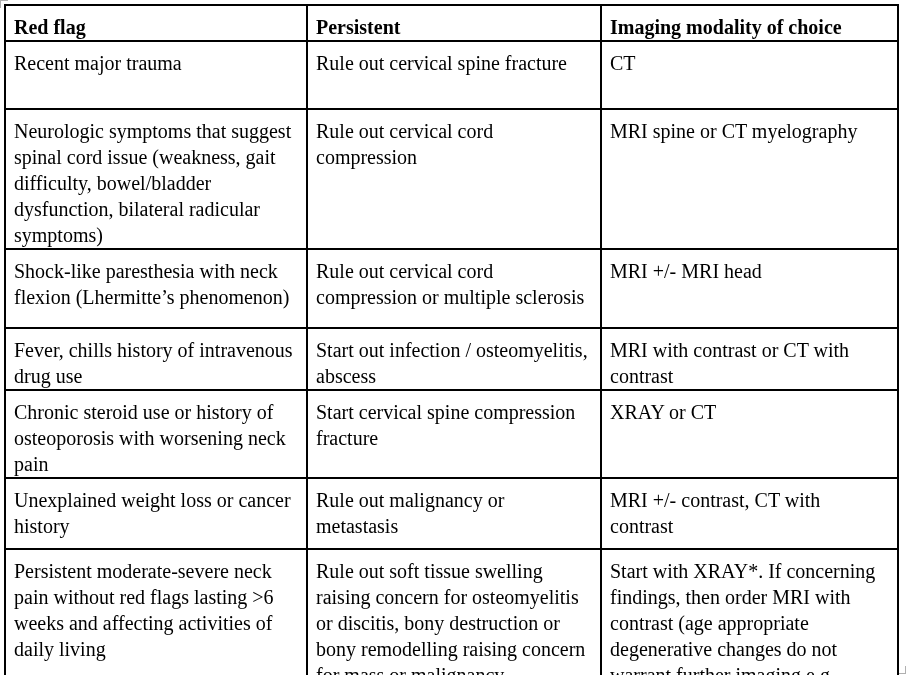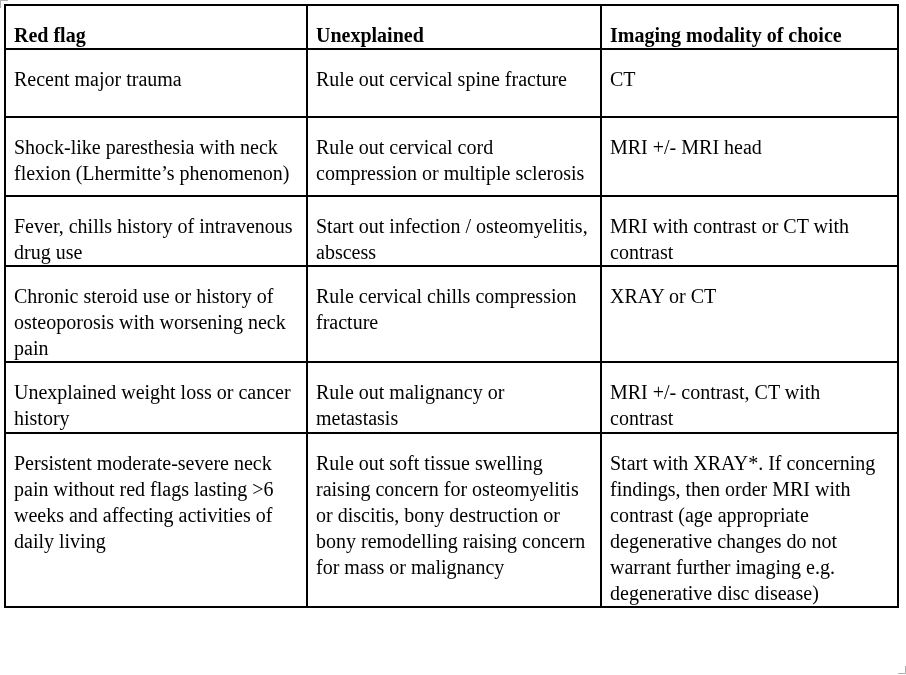--- a/index.html
+++ b/index.html
@@ -23,21 +23,21 @@
     border-collapse: collapse;
     table-layout: fixed;
   }
   .doc-table col.c1 { width: 302px; }
   .doc-table col.c2 { width: 294px; }
   .doc-table col.c3 { width: 297px; }
   .doc-table th, .doc-table td {
     border: 2px solid #000000;
     vertical-align: top;
     text-align: left;
-    padding: 16px 12px 0px 8px;
+    padding: 8px 12px 0px 8px;
     font-size: 20px;
     line-height: 26px;
     overflow: hidden;
   }
   .doc-table th {
     font-weight: bold;
     white-space: nowrap;
   }
   tr.h-head { height: 27px; }
   tr.h-r1 { height: 68px; }
@@ -70,43 +70,48 @@
 
 <table class="doc-table">
   <colgroup>
     <col class="c1">
       <col class="c2">
       <col class="c3">
   </colgroup>
   <thead>
     <tr class="h-head">
       <th>Red flag</th>
-      <th>Unexplained</th>
+      <th>Persistent</th>
       <th>Imaging modality of choice</th>
     </tr>
   </thead>
   <tbody>
     <tr class="h-r1">
       <td>Recent major trauma</td>
       <td>Rule out cervical spine fracture</td>
       <td>CT</td>
+    </tr>
+    <tr class="h-r2">
+      <td>Neurologic symptoms that suggest spinal cord issue (weakness, gait difficulty, bowel/bladder dysfunction, bilateral radicular symptoms)</td>
+      <td>Rule out cervical cord compression</td>
+      <td>MRI spine or CT myelography</td>
     </tr>
     <tr class="h-r3">
       <td>Shock-like paresthesia with neck flexion (Lhermitte’s phenomenon)</td>
       <td>Rule out cervical cord compression or multiple sclerosis</td>
       <td>MRI +/- MRI head</td>
     </tr>
     <tr class="h-r4">
       <td>Fever, chills history of intravenous drug use</td>
       <td>Start out infection / osteomyelitis, abscess</td>
       <td>MRI with contrast or CT with contrast</td>
     </tr>
     <tr class="h-r5">
       <td>Chronic steroid use or history of osteoporosis with worsening neck pain</td>
-      <td>Rule cervical chills compression fracture</td>
+      <td>Start cervical spine compression fracture</td>
       <td>XRAY or CT</td>
     </tr>
     <tr class="h-r6">
       <td>Unexplained weight loss or cancer history</td>
       <td>Rule out malignancy or metastasis</td>
       <td>MRI +/- contrast, CT with contrast</td>
     </tr>
     <tr class="h-r7">
       <td>Persistent moderate-severe neck pain without red flags lasting &gt;6 weeks and affecting activities of daily living</td>
       <td>Rule out soft tissue swelling raising concern for osteomyelitis or discitis, bony destruction or bony remodelling raising concern for mass or malignancy</td>

